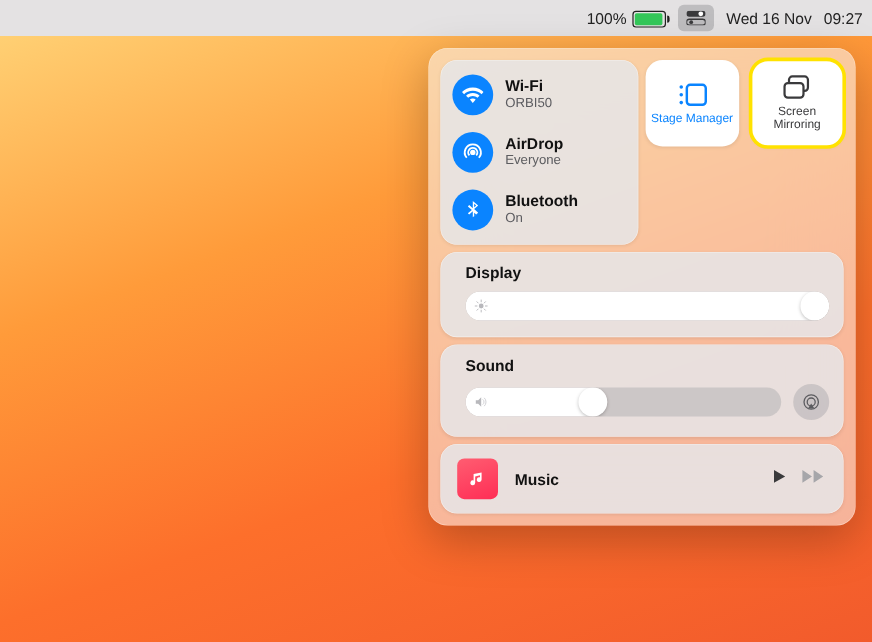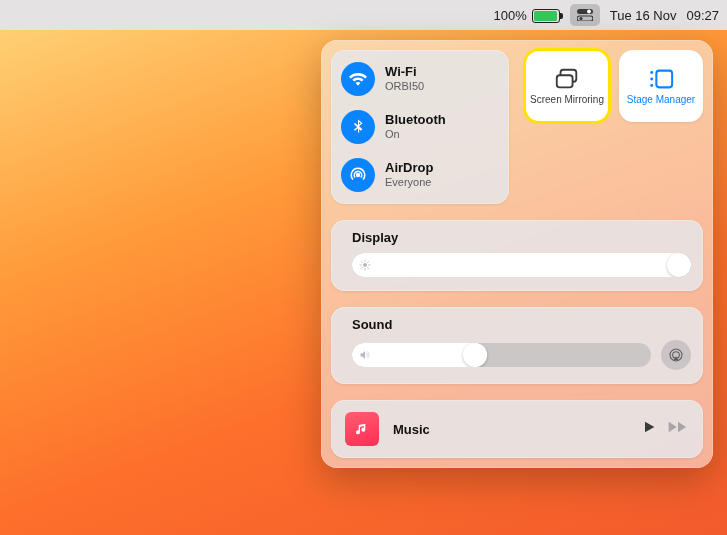--- a/index.html
+++ b/index.html
@@ -18,30 +18,30 @@
   }
   .battery-wrap { display: flex; align-items: flex-end; gap: 5px; }
   .battery-icon { width: 28px; height: 14px; border: 1.5px solid #222; border-radius: 3px; position: relative; display: inline-block; }
   .battery-icon::after { content: ""; position: absolute; right: -4px; top: 3px; width: 2.5px; height: 6px; background: #222; border-radius: 0 2px 2px 0; }
   .battery-fill { position: absolute; left: 1px; top: 1px; bottom: 1px; width: 23px; background: #34c759; border-radius: 1.5px; }
   .cc-toggle { width: 30px; height: 22px; background: #bebdbf; border-radius: 5px; display: flex; align-items: center; justify-content: center; }
   .cc-toggle svg { width: 16px; height: 12px; }
 
   .control-center {
     position: absolute; top: 40px; right: 14px;
-    width: 392px;
+    width: 356px;
     background: rgba(245,245,246,0.55);
     backdrop-filter: blur(30px);
     border-radius: 16px;
     padding: 10px;
     box-shadow: 0 12px 38px rgba(0,0,0,0.25), inset 0 0 0 0.5px rgba(255,255,255,0.4);
     display: grid;
     grid-template-columns: 1fr 1fr;
     grid-auto-rows: min-content;
-    gap: 16px;
+    gap: 6px;
   }
   .tile {
     background: rgba(230,230,233,0.85);
     border-radius: 14px;
     box-shadow: 0 1px 3px rgba(0,0,0,0.08), inset 0 0 0 0.5px rgba(255,255,255,0.5);
   }
   .net-tile { grid-column: 1; grid-row: 1; padding: 12px 10px; display: flex; flex-direction: column; gap: 14px; }
   .net-row { display: flex; align-items: center; gap: 10px; }
   .circle { width: 34px; height: 34px; border-radius: 50%; background: #0a84ff; display: flex; align-items: center; justify-content: center; flex-shrink: 0; }
   .circle svg { width: 18px; height: 18px; fill: #fff; }
@@ -92,80 +92,80 @@
       </span>
   </div>
   <div class="cc-toggle">
     <svg viewBox="0 0 16 12">
         <rect x="0" y="0" width="16" height="5" rx="2.5" fill="#3a3a3c"></rect>
         <circle cx="12" cy="2.5" r="2" fill="#fff"></circle>
         <rect x="0" y="7" width="16" height="5" rx="2.5" fill="none" stroke="#3a3a3c" stroke-width="1.2"></rect>
         <circle cx="4" cy="9.5" r="1.6" fill="#3a3a3c"></circle>
       </svg>
   </div>
-  <span>Tue 16 Nov</span>
+  <span>Wed 16 Nov</span>
   <span>09:27</span>
 </div>
 
 <div class="control-center">
 
   <div class="tile net-tile">
     <div class="net-row">
       <div class="circle">
         <svg viewBox="0 0 24 24">
             <path d="M12 4C7 4 2.7 6 0 9l2.3 2.3C4.5 9 8 7.5 12 7.5s7.5 1.5 9.7 3.8L24 9c-2.7-3-7-5-12-5zm0 6c-3 0-5.6 1.1-7.5 3l2.4 2.4c1.3-1.3 3.1-2.1 5.1-2.1s3.8.8 5.1 2.1l2.4-2.4C17.6 11.1 15 10 12 10zm0 6c-1.3 0-2.4.5-3.2 1.3L12 21l3.2-3.7C14.4 16.5 13.3 16 12 16z"></path>
           </svg>
       </div>
       <div class="net-text">
         <div class="title">Wi-Fi</div>
         <div class="sub">ORBI50</div>
       </div>
     </div>
     <div class="net-row">
       <div class="circle">
         <svg viewBox="0 0 24 24">
+            <circle cx="12" cy="12" r="3" fill="#fff"></circle>
+            <path d="M12 2a10 10 0 00-7.5 16.6l1.5-1.3A8 8 0 1118 17.3l1.5 1.3A10 10 0 0012 2z" fill="#fff"></path>
+            <path d="M12 6a6 6 0 00-4.5 10l1.5-1.3a4 4 0 116 0l1.5 1.3A6 6 0 0012 6z" fill="#fff"></path>
+          </svg>
+      </div>
+      <div class="net-text">
+        <div class="title">AirDrop</div>
+        <div class="sub">Everyone</div>
+      </div>
+    </div>
+    <div class="net-row">
+      <div class="circle">
+        <svg viewBox="0 0 24 24">
             <path d="M12 2l6 5-4.5 4 4.5 4-6 5V13.5L8 17l-1.5-1.5L11 12 6.5 8 8 6.5l4 3.5V2zm1.5 3v4l2.3-2L13.5 5zm0 10v4l2.3-2-2.3-2z"></path>
           </svg>
       </div>
       <div class="net-text">
         <div class="title">Bluetooth</div>
         <div class="sub">On</div>
       </div>
     </div>
-    <div class="net-row">
-      <div class="circle">
-        <svg viewBox="0 0 24 24">
-            <circle cx="12" cy="12" r="3" fill="#fff"></circle>
-            <path d="M12 2a10 10 0 00-7.5 16.6l1.5-1.3A8 8 0 1118 17.3l1.5 1.3A10 10 0 0012 2z" fill="#fff"></path>
-            <path d="M12 6a6 6 0 00-4.5 10l1.5-1.3a4 4 0 116 0l1.5 1.3A6 6 0 0012 6z" fill="#fff"></path>
-          </svg>
-      </div>
-      <div class="net-text">
-        <div class="title">AirDrop</div>
-        <div class="sub">Everyone</div>
-      </div>
-    </div>
   </div>
 
   <div class="right-col">
-    <div class="small-tile mirror-tile">
-      <svg viewBox="0 0 28 22">
-          <rect x="7" y="1" width="17" height="13" rx="3" fill="none" stroke="#3a3a3c" stroke-width="2"></rect>
-          <rect x="3" y="7" width="17" height="13" rx="3" fill="#fff" stroke="#3a3a3c" stroke-width="2"></rect>
-        </svg>
-      <div class="label">Screen Mirroring</div>
-    </div>
     <div class="small-tile stage-tile">
       <svg viewBox="0 0 28 22">
           <circle cx="4" cy="4" r="1.6" fill="#0a84ff"></circle>
           <circle cx="4" cy="11" r="1.6" fill="#0a84ff"></circle>
           <circle cx="4" cy="18" r="1.6" fill="#0a84ff"></circle>
           <rect x="9" y="2" width="17" height="18" rx="3" fill="none" stroke="#0a84ff" stroke-width="2.2"></rect>
         </svg>
       <div class="label">Stage Manager</div>
+    </div>
+    <div class="small-tile mirror-tile">
+      <svg viewBox="0 0 28 22">
+          <rect x="7" y="1" width="17" height="13" rx="3" fill="none" stroke="#3a3a3c" stroke-width="2"></rect>
+          <rect x="3" y="7" width="17" height="13" rx="3" fill="#fff" stroke="#3a3a3c" stroke-width="2"></rect>
+        </svg>
+      <div class="label">Screen Mirroring</div>
     </div>
   </div>
 
   <div class="tile slider-tile">
     <div class="slider-label">Display</div>
     <div class="slider-track">
       <div class="slider-fill" id="display-fill" style="width: 100%;"></div>
       <svg class="slider-icon-left" viewBox="0 0 24 24">
           <circle cx="12" cy="12" r="4" fill="#b8b8bc"></circle>
           <g stroke="#b8b8bc" stroke-width="1.6" stroke-linecap="round">

